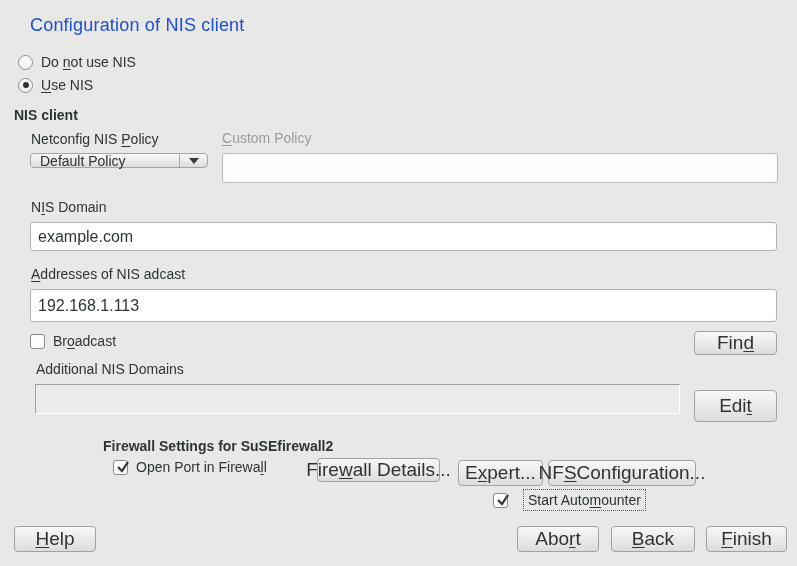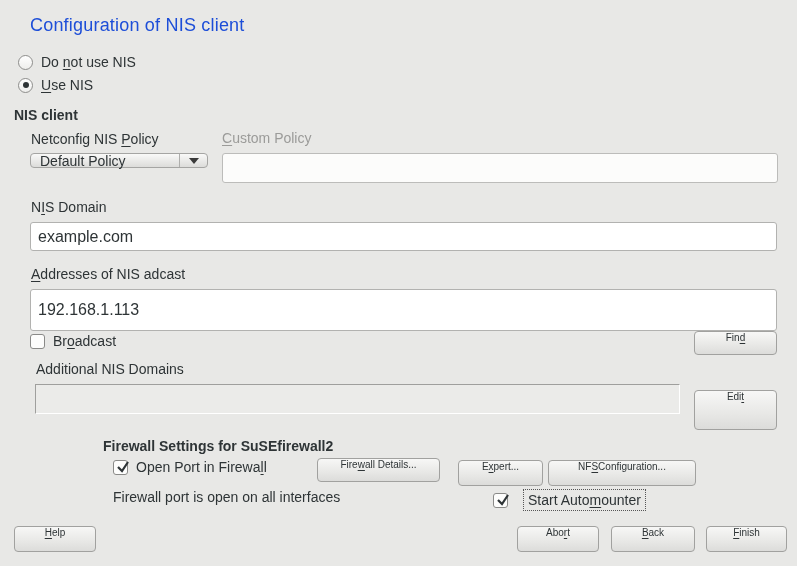--- a/index.html
+++ b/index.html
@@ -52,24 +52,24 @@
   .combo{position:absolute; display:flex; align-items:center;
     background:linear-gradient(#f9f9f8,#dcdcda);
     border:1px solid #a5a5a3; border-radius:4px; cursor:default;}
   .combo-value{flex:1; padding-left:9px;}
   .combo-arrow-box{width:28px; height:100%; border-left:1px solid #aeaeac;
     display:flex; align-items:center; justify-content:center;}
   .arrow{width:0;height:0;border-left:5px solid transparent;
     border-right:5px solid transparent;border-top:6px solid #3a3a3a;}
 
   
-  .btn{position:absolute; display:flex; justify-content:center;
+  .btn{position:absolute; display:flex; align-items:center; justify-content:center;
     background:linear-gradient(to bottom,#f7f7f6 0%,#e9e9e7 55%,#dcdcda 100%);
     border:1px solid #a1a19f; border-radius:4px;
-    font-family:"Liberation Sans", sans-serif; font-size:10px; color:var(--text);
+    font-family:"Liberation Sans", sans-serif; font-size:19px; color:var(--text);
     white-space:nowrap; cursor:default;}
 </style>
 </head>
 <body>
 
 <div class="abs" style="left:0;top:0;width:797px;height:566px">
 
   <div class="abs title" style="left:30px;top:15px">Configuration of NIS client</div>
 
   <div class="abs radio-row" style="left:18px;top:54px">
@@ -93,35 +93,35 @@
       </span>
   </div>
 
   <div class="abs flabel disabled" style="left:222px;top:130px"><span></span><span class="mn">C</span><span>ustom Policy</span></div>
   <input class="text-input disabled-input" style="left: 222px; top: 153px; width: 556px; height: 30px;" disabled="" value="">
 
   <div class="abs flabel" style="left:31px;top:199px"><span>N</span><span class="mn">I</span><span>S Domain</span></div>
   <input class="text-input" style="left: 30px; top: 222px; width: 747px; height: 29px;" value="example.com">
 
   <div class="abs flabel" style="left:31px;top:266px"><span></span><span class="mn">A</span><span>ddresses of NIS adcast</span></div>
-  <input class="text-input" style="left: 30px; top: 289px; width: 747px; height: 42px;" value="192.168.1.113">
+  <input class="text-input" style="left: 30px; top: 289px; width: 747px; height: 33px;" value="192.168.1.113">
 
   <div class="abs check-row" style="left:30px;top:333px">
     <span class="checkbox"></span>
     <span class="flabel"><span>Br</span><span class="mn">o</span><span>adcast</span></span>
   </div>
   <button class="btn" style="left:694px;top:331px;width:83px;height:24px">
       <span>Fin</span>
       <span class="mn">d</span>
       <span></span>
     </button>
 
   <div class="abs flabel" style="left:36px;top:361px">Additional NIS Domains</div>
   <div class="sunken" style="left:35px;top:384px;width:645px;height:30px"></div>
-  <button class="btn" style="left:694px;top:390px;width:83px;height:40px">
+  <button class="btn" style="left:694px;top:390px;width:83px;height:32px">
       <span>Edi</span>
       <span class="mn">t</span>
       <span></span>
     </button>
 
   <div class="abs heading" style="left:103px;top:438px">Firewall Settings for SuSEfirewall2</div>
 
   <div class="abs check-row" style="left:113px;top:459px">
     <span class="checkbox on">
         <svg width="16" height="16" viewBox="0 0 16 16">
@@ -139,21 +139,20 @@
       <span>E</span>
       <span class="mn">x</span>
       <span>pert...</span>
     </button>
   <button class="btn" style="left:548px;top:460px;width:148px;height:26px">
       <span>NF</span>
       <span class="mn">S</span>
       <span> Configuration...</span>
     </button>
 
-  <div class="abs flabel" style="left:113px;top:489px">Firewall port is open on all interfaces</div>
 
   <div class="abs check-row" style="left:493px;top:490px;gap:16px">
     <span class="checkbox on">
         <svg width="16" height="16" viewBox="0 0 16 16">
           <path d="M3 8 L7 12 L13 3" fill="none" stroke="#2e3436" stroke-width="2.2"></path>
         </svg>
       </span>
     <span class="flabel clabel focused"><span>Start Auto</span><span class="mn">m</span><span>ounter</span></span>
   </div>
 

